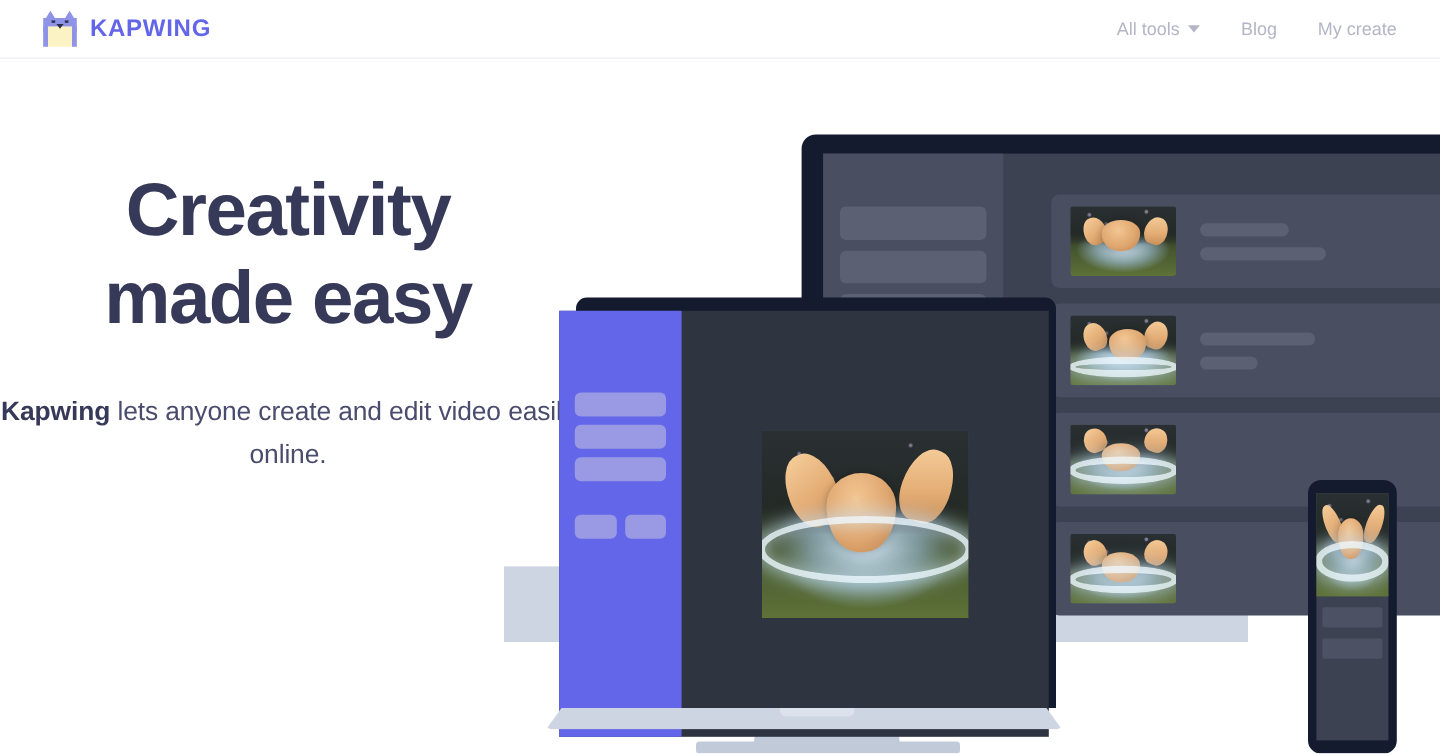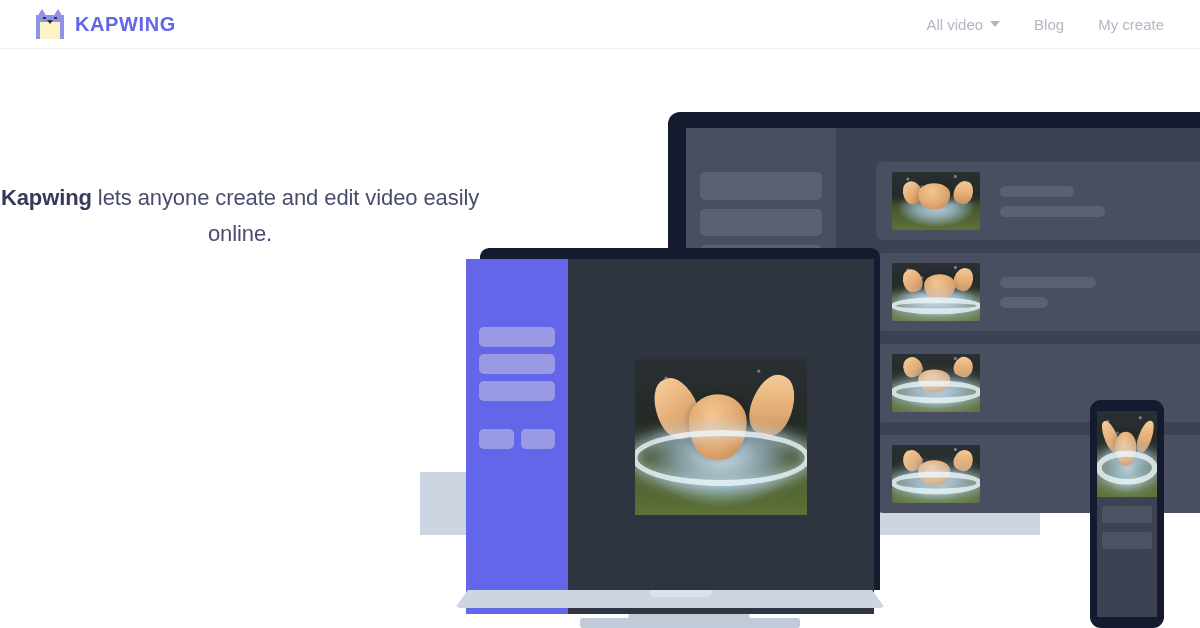--- a/index.html
+++ b/index.html
@@ -229,33 +229,37 @@
         <span class="face"></span>
         <span class="eye l"></span>
         <span class="eye r"></span>
         <span class="nose"></span>
       </span>
       <span class="wordmark">KAPWING</span>
     </div>
 
     <div class="nav">
       <div class="nav-item">
-        <span>All video</span>
+        <span>All tools</span>
         <span class="caret"></span>
       </div>
       <div class="nav-item">
         <span>Blog</span>
       </div>
       <div class="nav-item">
         <span>My create</span>
       </div>
     </div>
   </div>
 
   <div class="hero-copy">
+    <h1 class="headline">
+      <span>Creativity</span><br>
+      <span>made easy</span>
+    </h1>
     <p class="subhead">
       <b>Kapwing</b><span> lets anyone create and edit video easily online.</span>
     </p>
   </div>
 
   <div class="illus">
 
     <div class="monitor-chin"></div>
     <div class="monitor-neck"></div>
     <div class="monitor-foot"></div>

